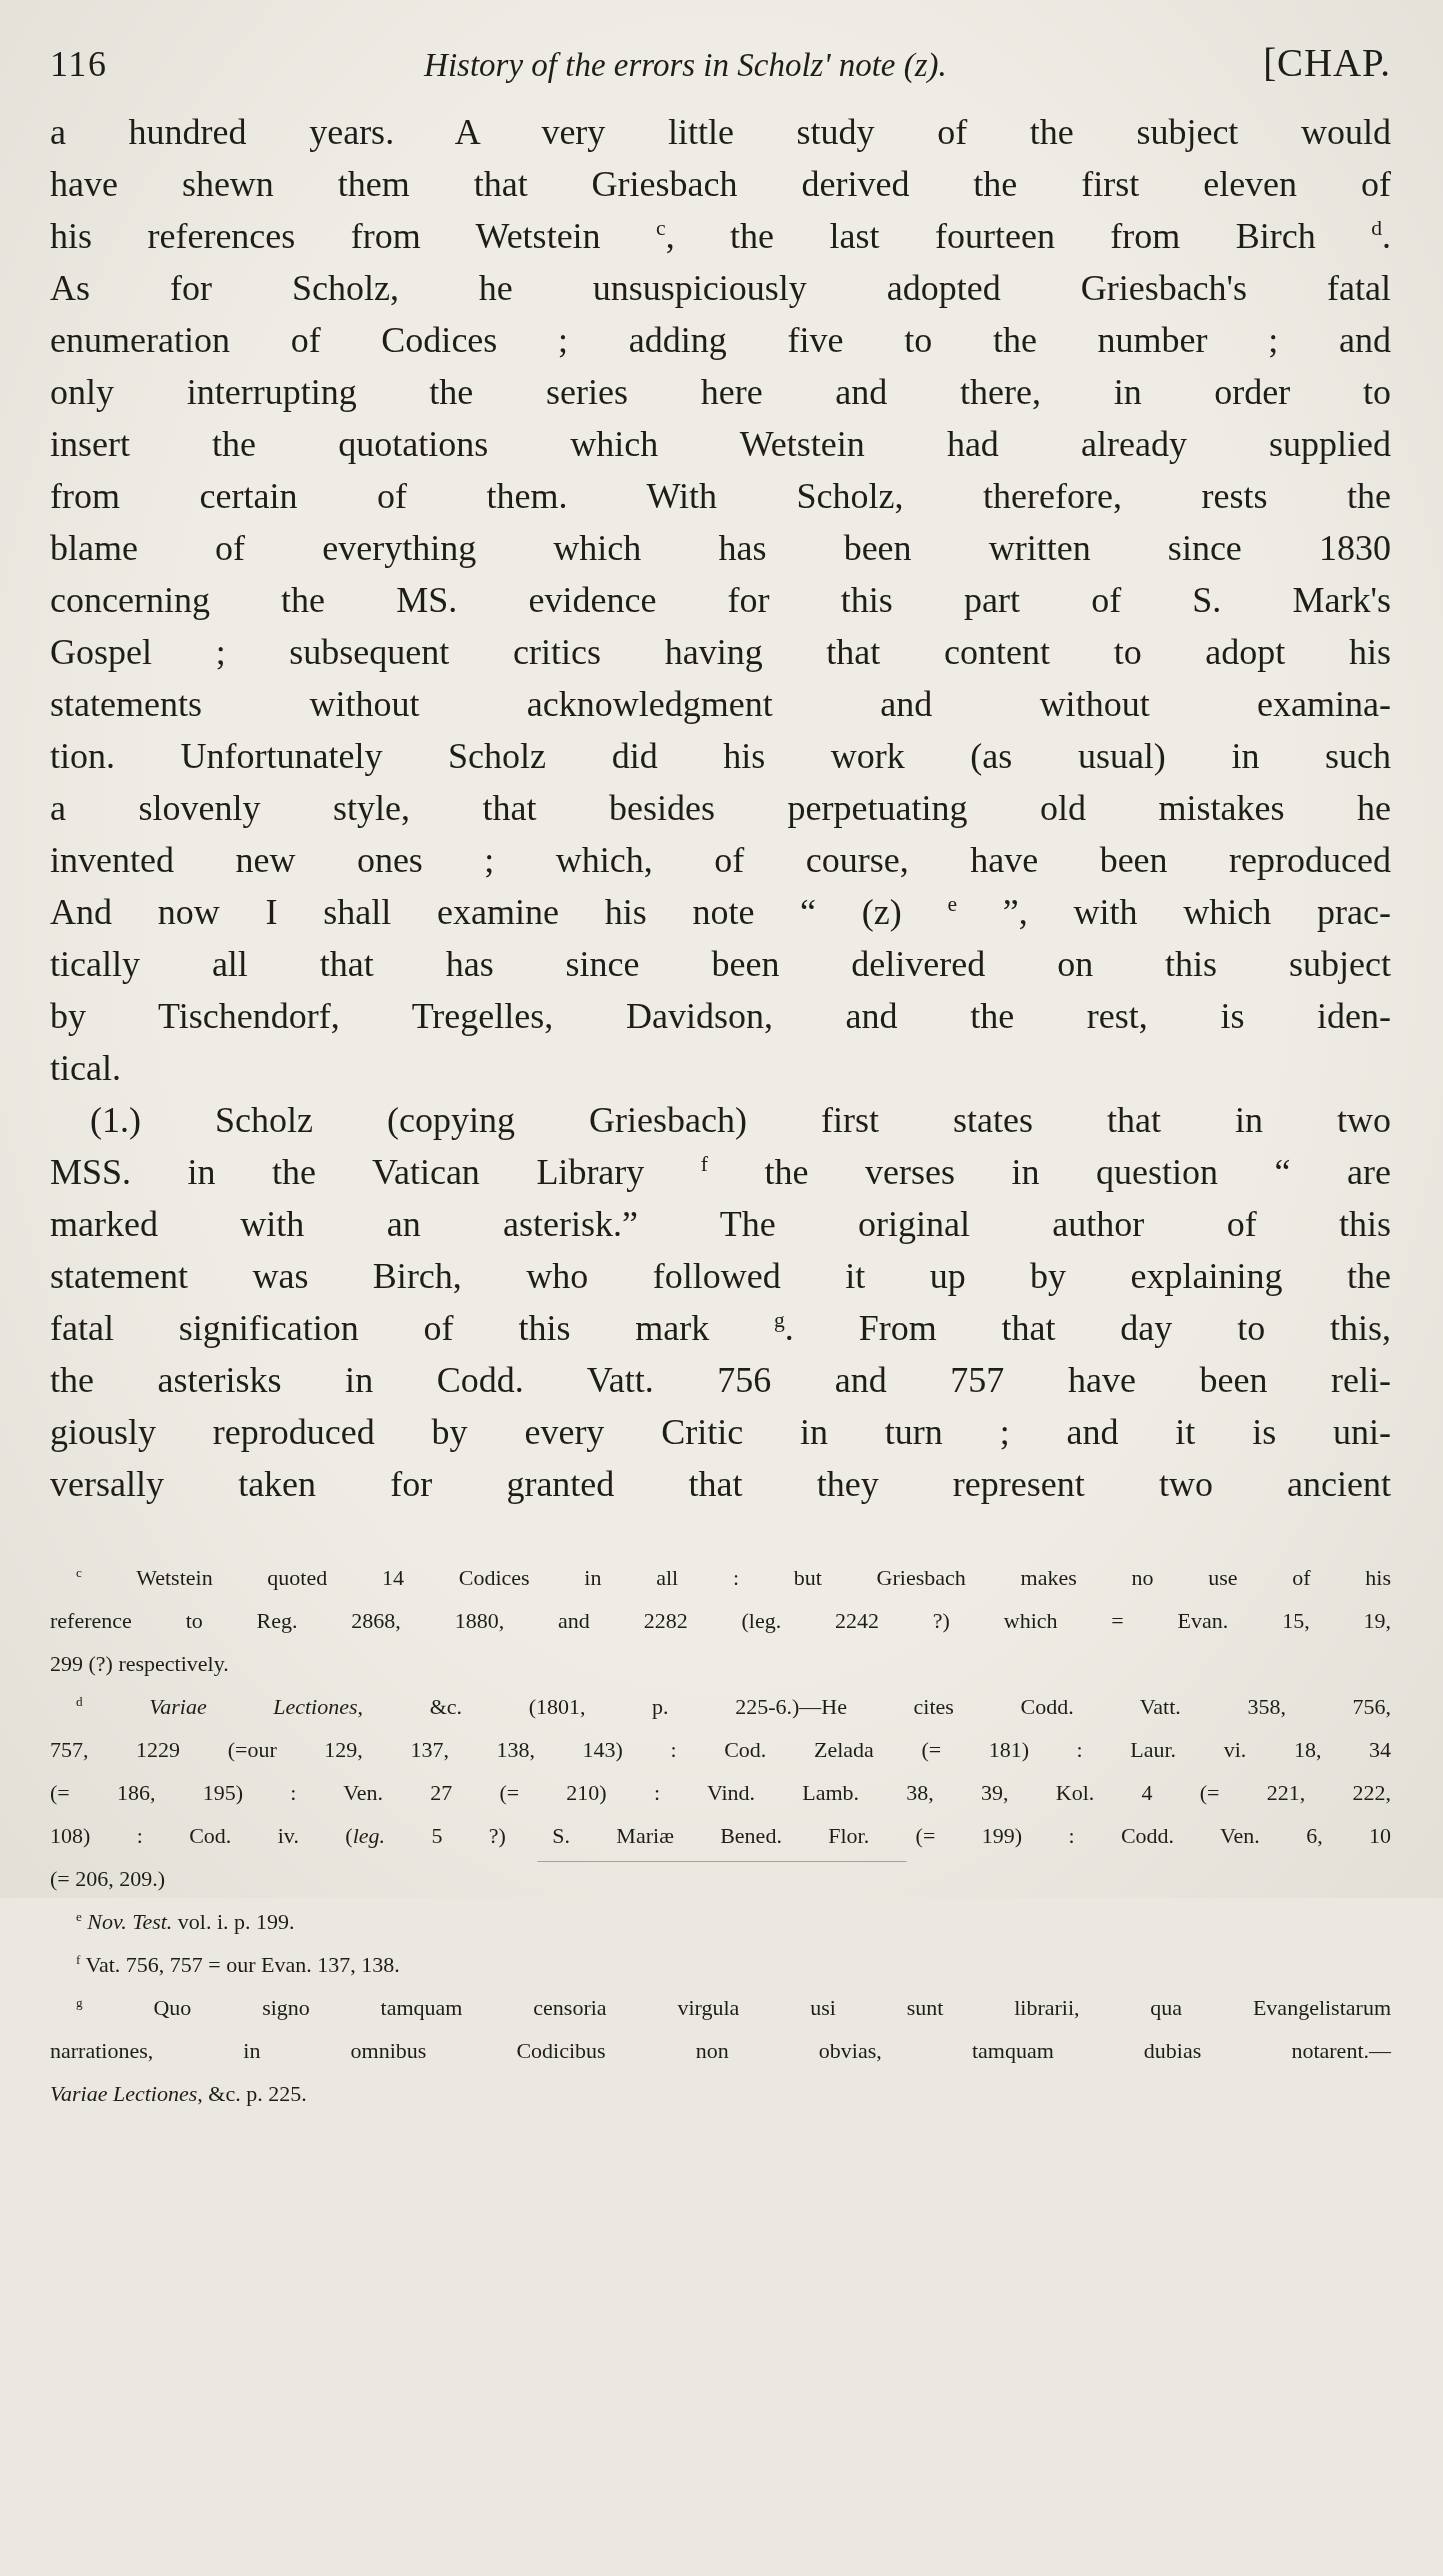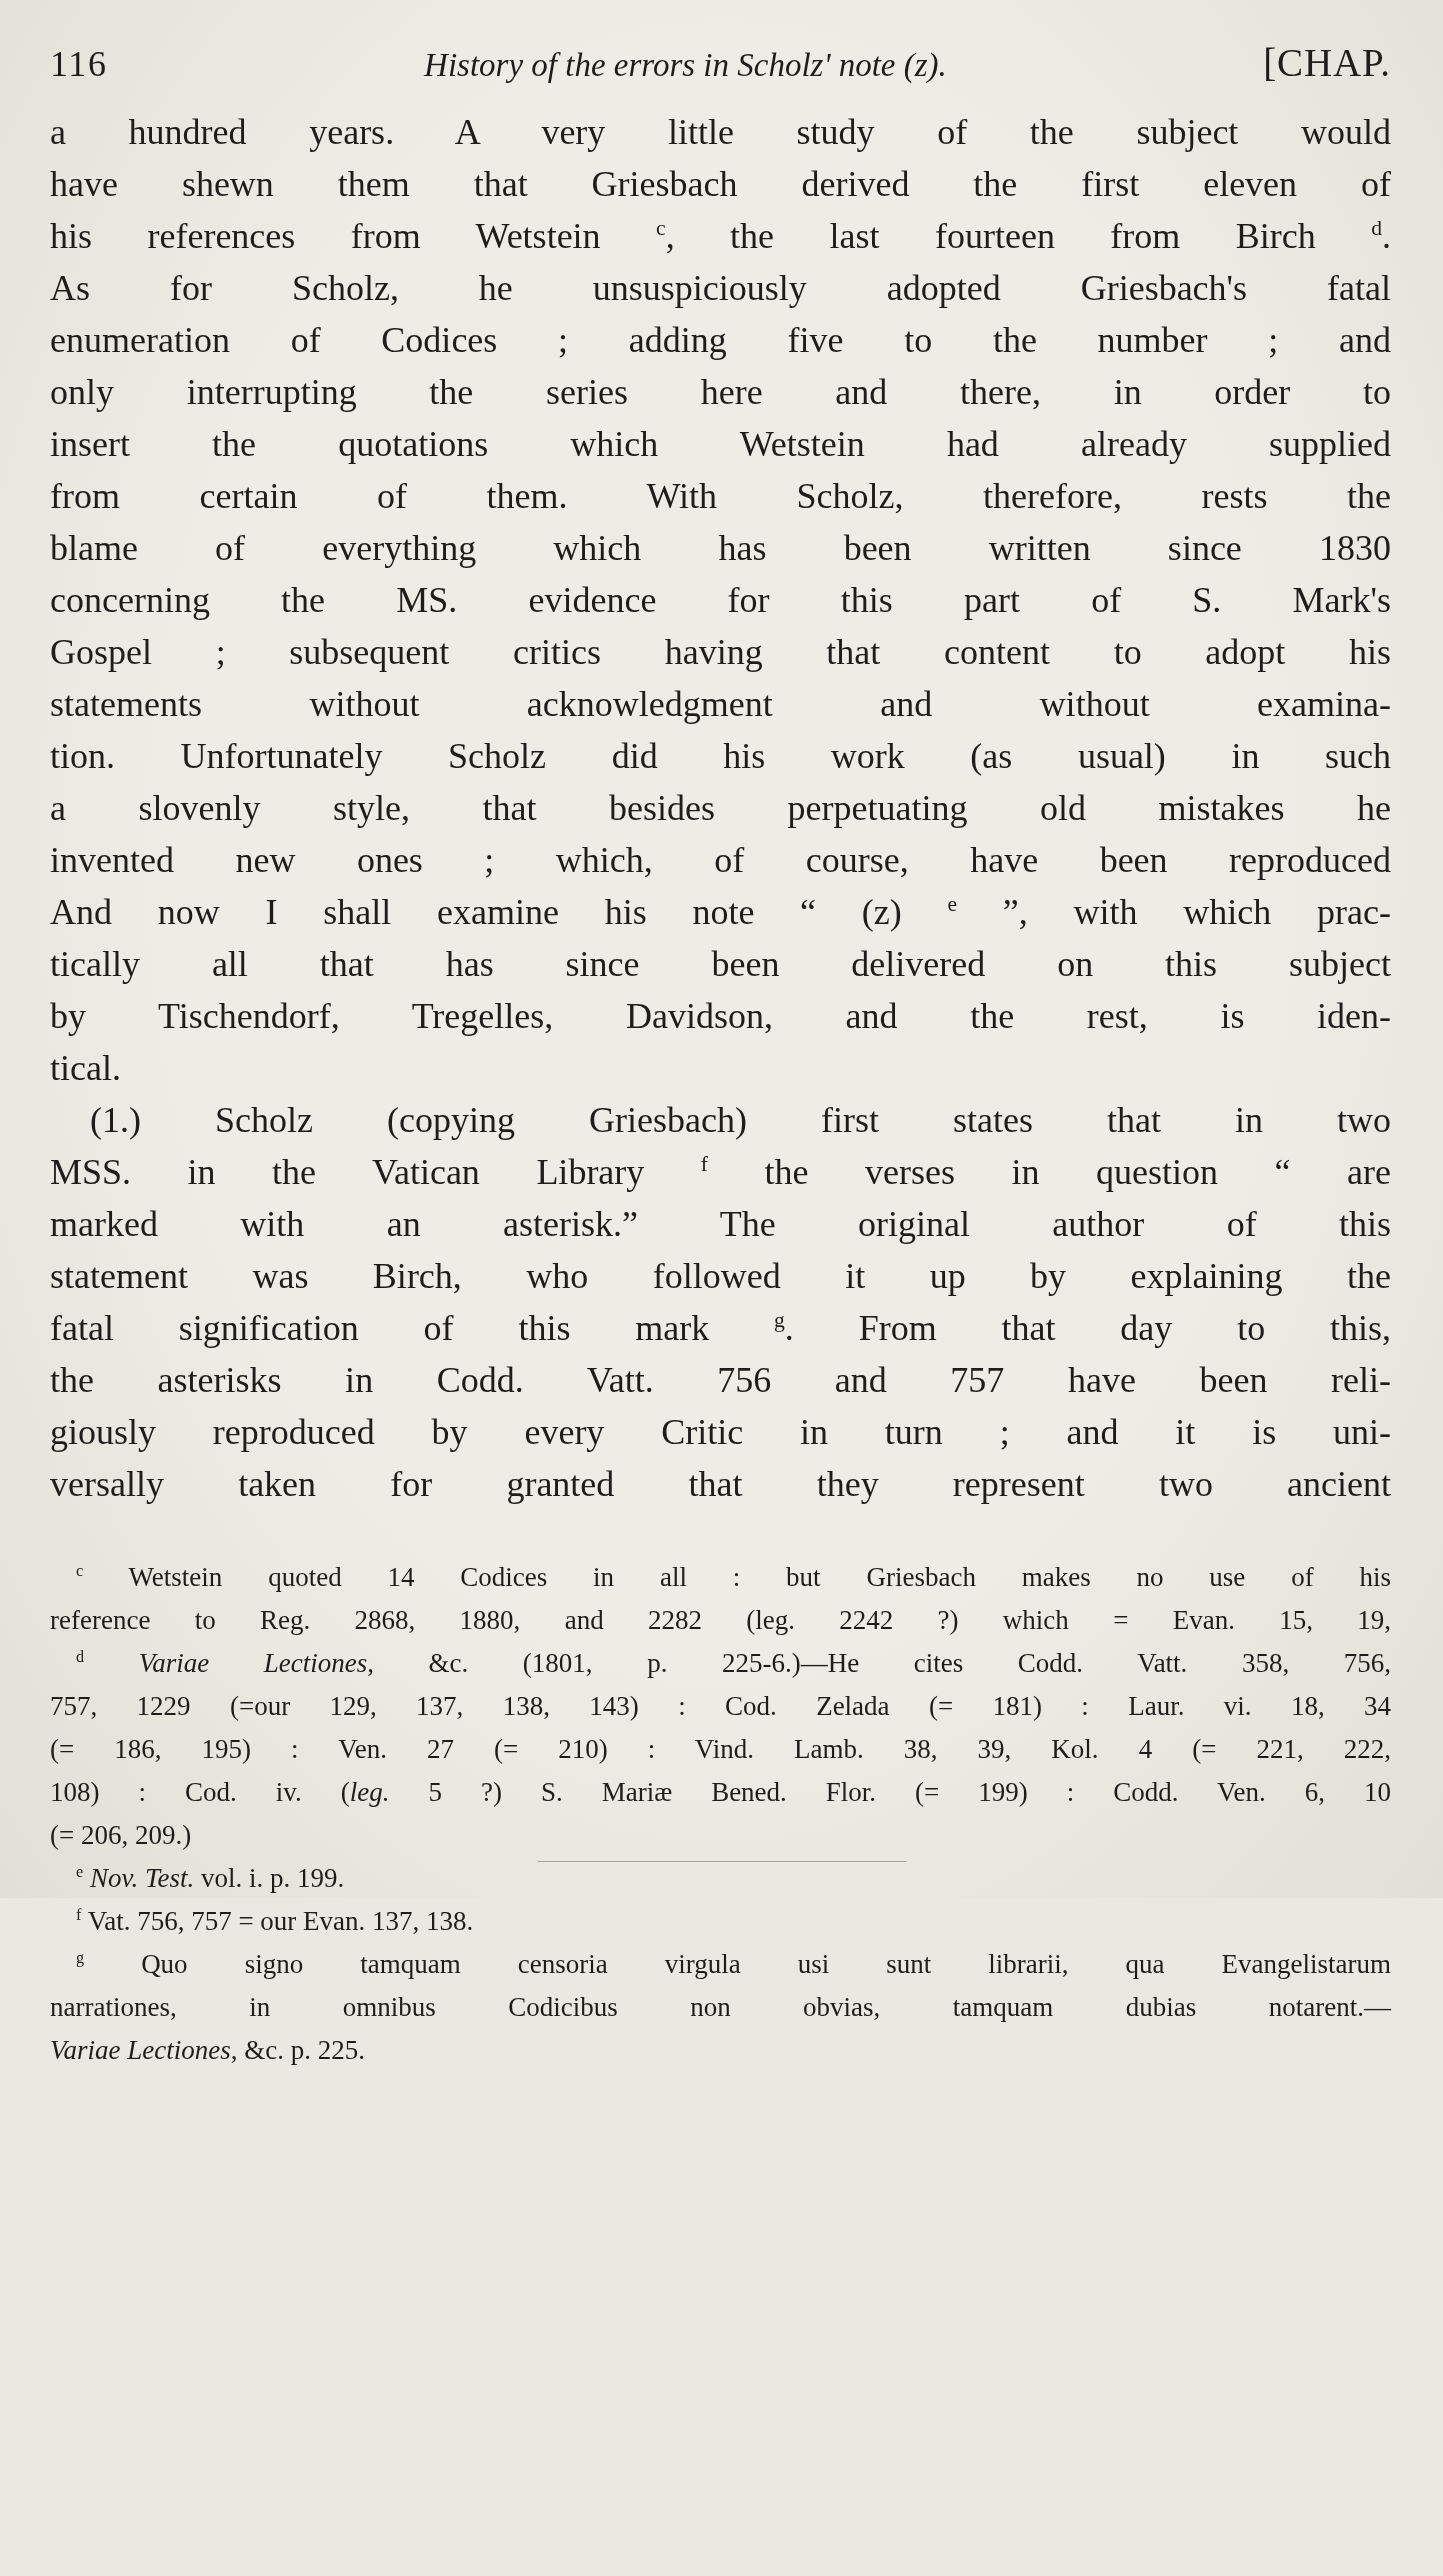--- a/index.html
+++ b/index.html
@@ -17,21 +17,21 @@
   }
   .header{display:flex;align-items:baseline;padding:40px 53px 0 50px;}
   .pagenum{font-size:36px;letter-spacing:1.7px;}
   .title{flex:1;text-align:center;font-style:italic;font-size:33px;}
   .chap{font-size:39px;letter-spacing:0.9px;}
   .body-text{padding:20.6px 53px 0 50px;font-size:36px;line-height:52px;}
   .line{text-align:justify;text-align-last:justify;}
   .line.last{text-align-last:left;}
   .line.indent{text-indent:40px;}
   sup{font-size:0.6em;line-height:0;vertical-align:super;}
-  .footnotes{padding:46px 53px 0 50px;font-size:27px;line-height:43px;}
+  .footnotes{padding:46px 53px 0 50px;font-size:22px;line-height:43px;}
   .footnotes .line.fn-first{text-indent:26px;}
   .bottom-rule{
     position:absolute;left:50%;transform:translateX(-50%);bottom:36px;
     width:369px;border-top:1.7px solid var(--rule);
   }
 </style>
 </head>
 <body>
 
 <div class="page">
@@ -73,20 +73,21 @@
         <div class="line">the asterisks in Codd. Vatt. 756 and 757 have been reli-</div>
         <div class="line">giously reproduced by every Critic in turn ; and it is uni-</div>
         <div class="line">versally taken for granted that they represent two ancient</div>
       </div>
   </main>
 
   <section class="footnotes">
     <div class="footnote">
         <div class="line fn-first"><sup>c</sup> Wetstein quoted 14 Codices in all :  but Griesbach makes no use of his</div>
         <div class="line">reference to Reg. 2868, 1880, and 2282 (leg. 2242 ?) which = Evan. 15, 19,</div>
+        <div class="line last">299 (?) respectively.</div>
       </div>
     <div class="footnote">
         <div class="line fn-first"><sup>d</sup> <i>Variae Lectiones</i>, &amp;c. (1801, p. 225-6.)—He cites Codd. Vatt. 358, 756,</div>
         <div class="line">757, 1229 (=our 129, 137, 138, 143) :  Cod. Zelada (= 181) :  Laur. vi. 18, 34</div>
         <div class="line">(= 186, 195) :  Ven. 27 (= 210) :  Vind.  Lamb.  38,  39,  Kol. 4 (= 221, 222,</div>
         <div class="line">108) :  Cod. iv. (<i>leg.</i> 5 ?)  S. Mariæ Bened.  Flor. (= 199) :  Codd.  Ven.  6, 10</div>
         <div class="line last">(= 206, 209.)</div>
       </div>
     <div class="footnote">
         <div class="line fn-first last"><sup>e</sup> <i>Nov. Test.</i> vol. i. p. 199.</div>

